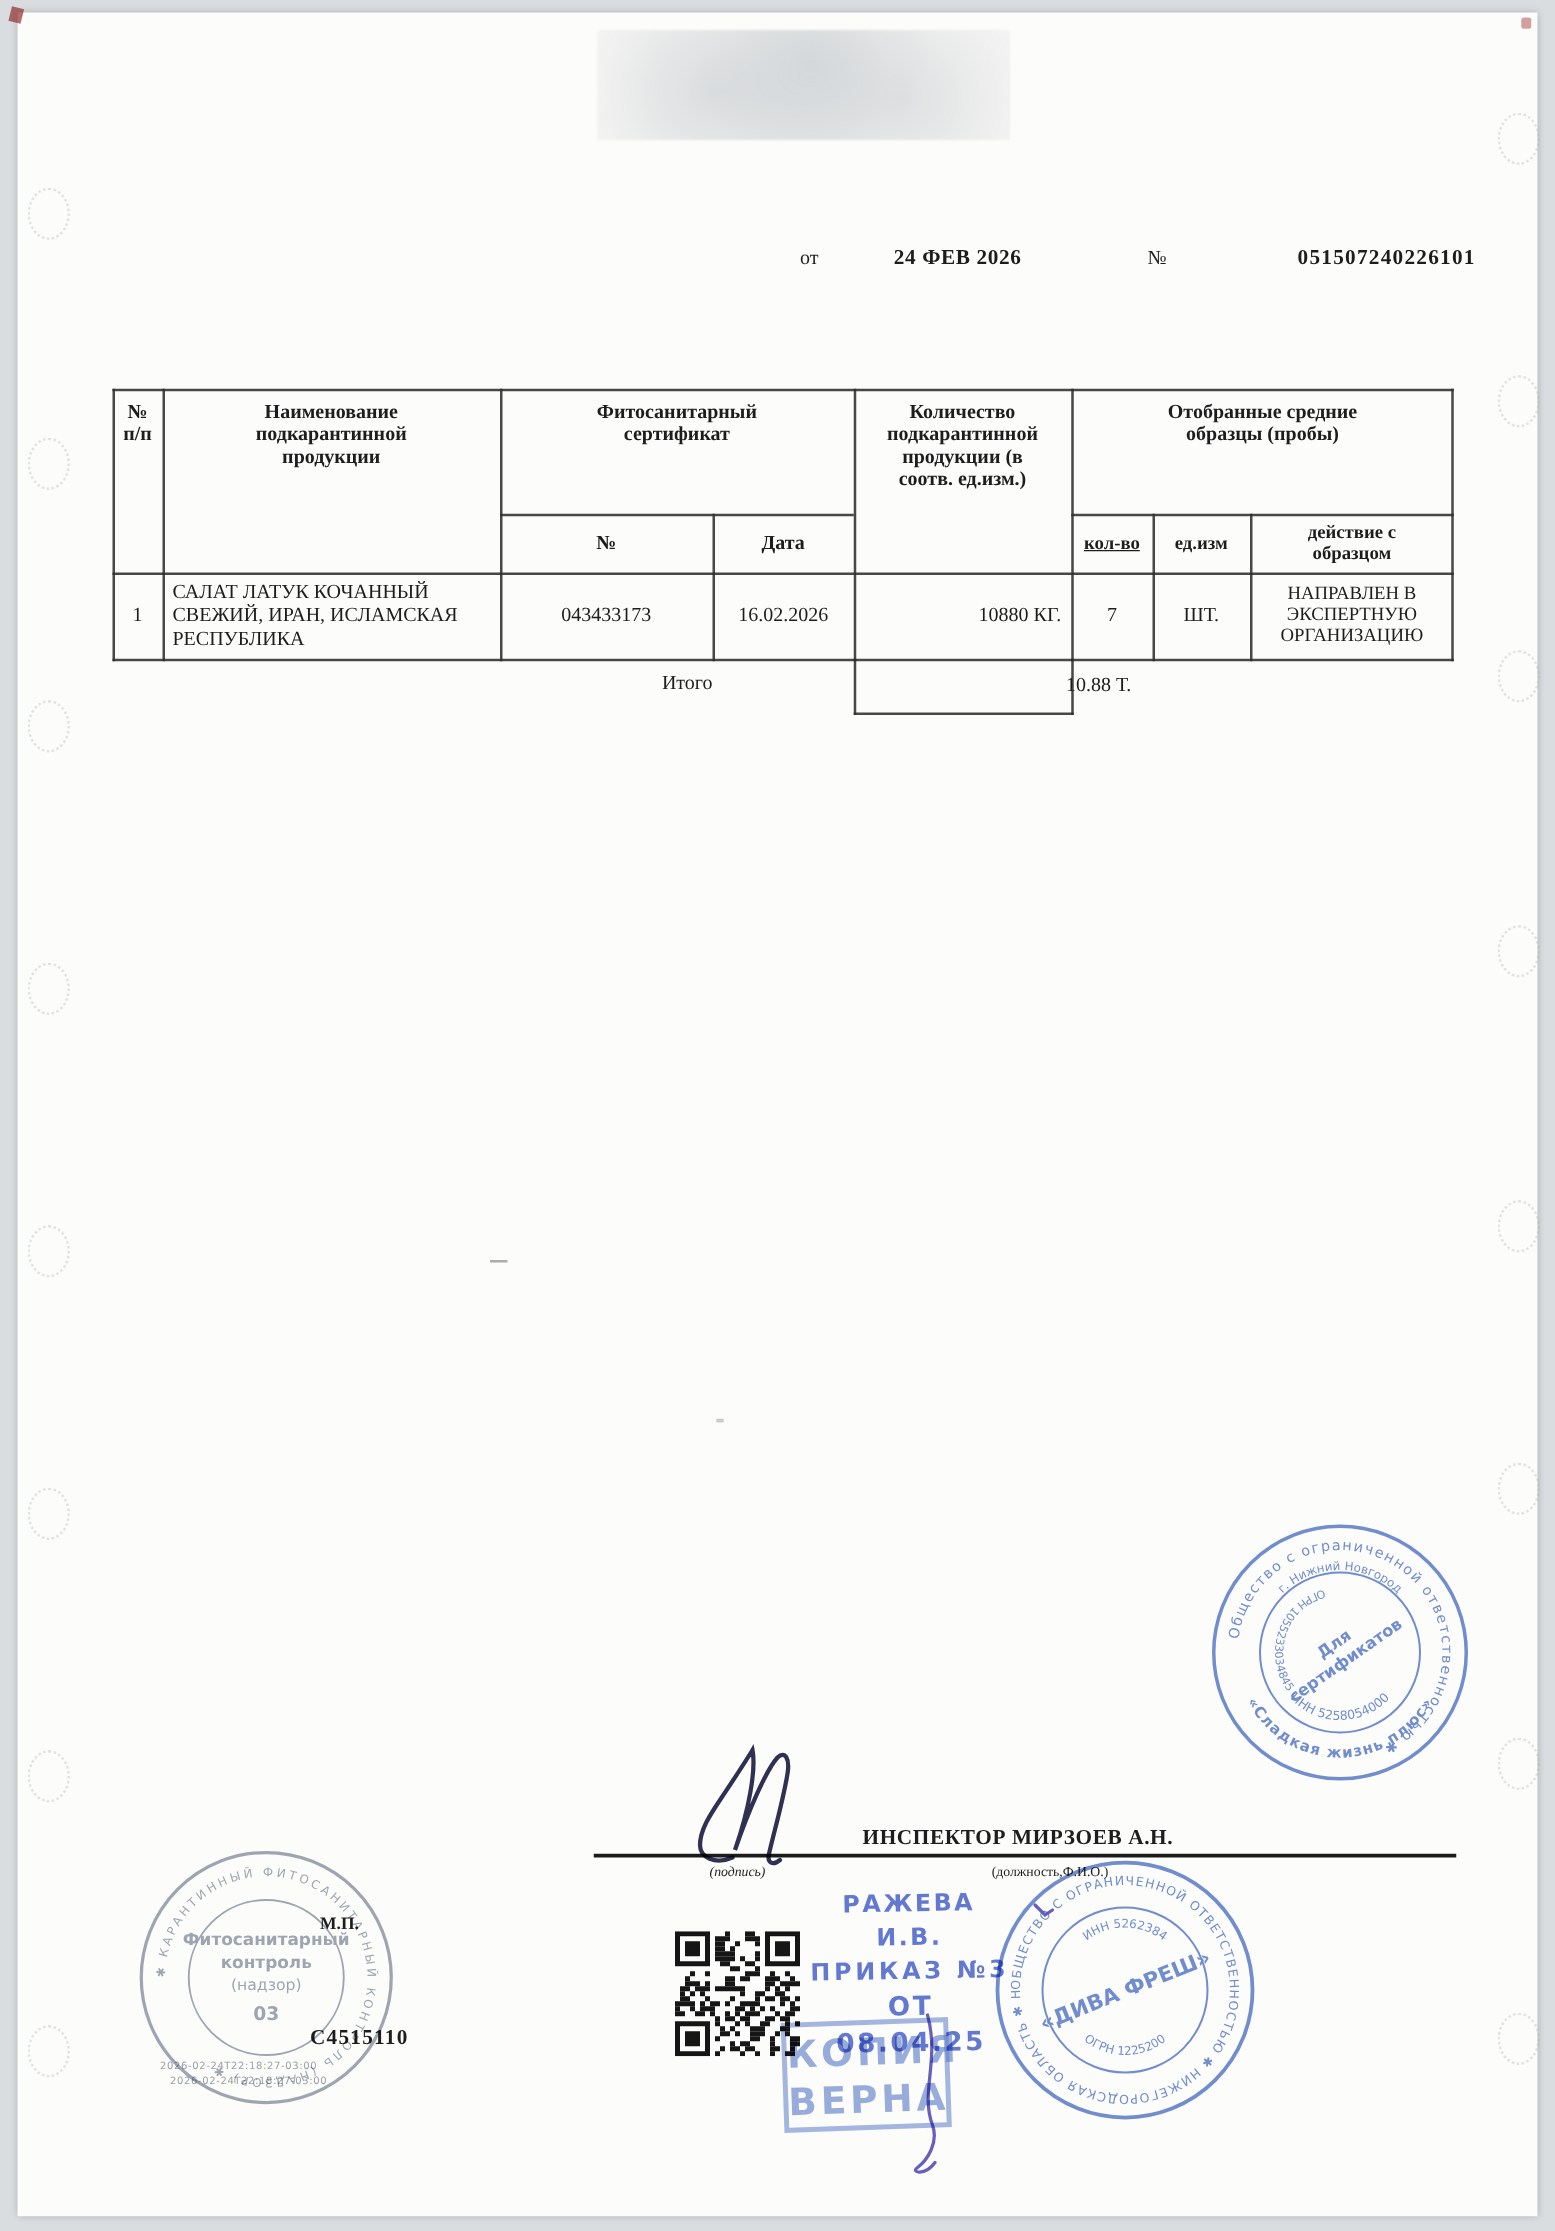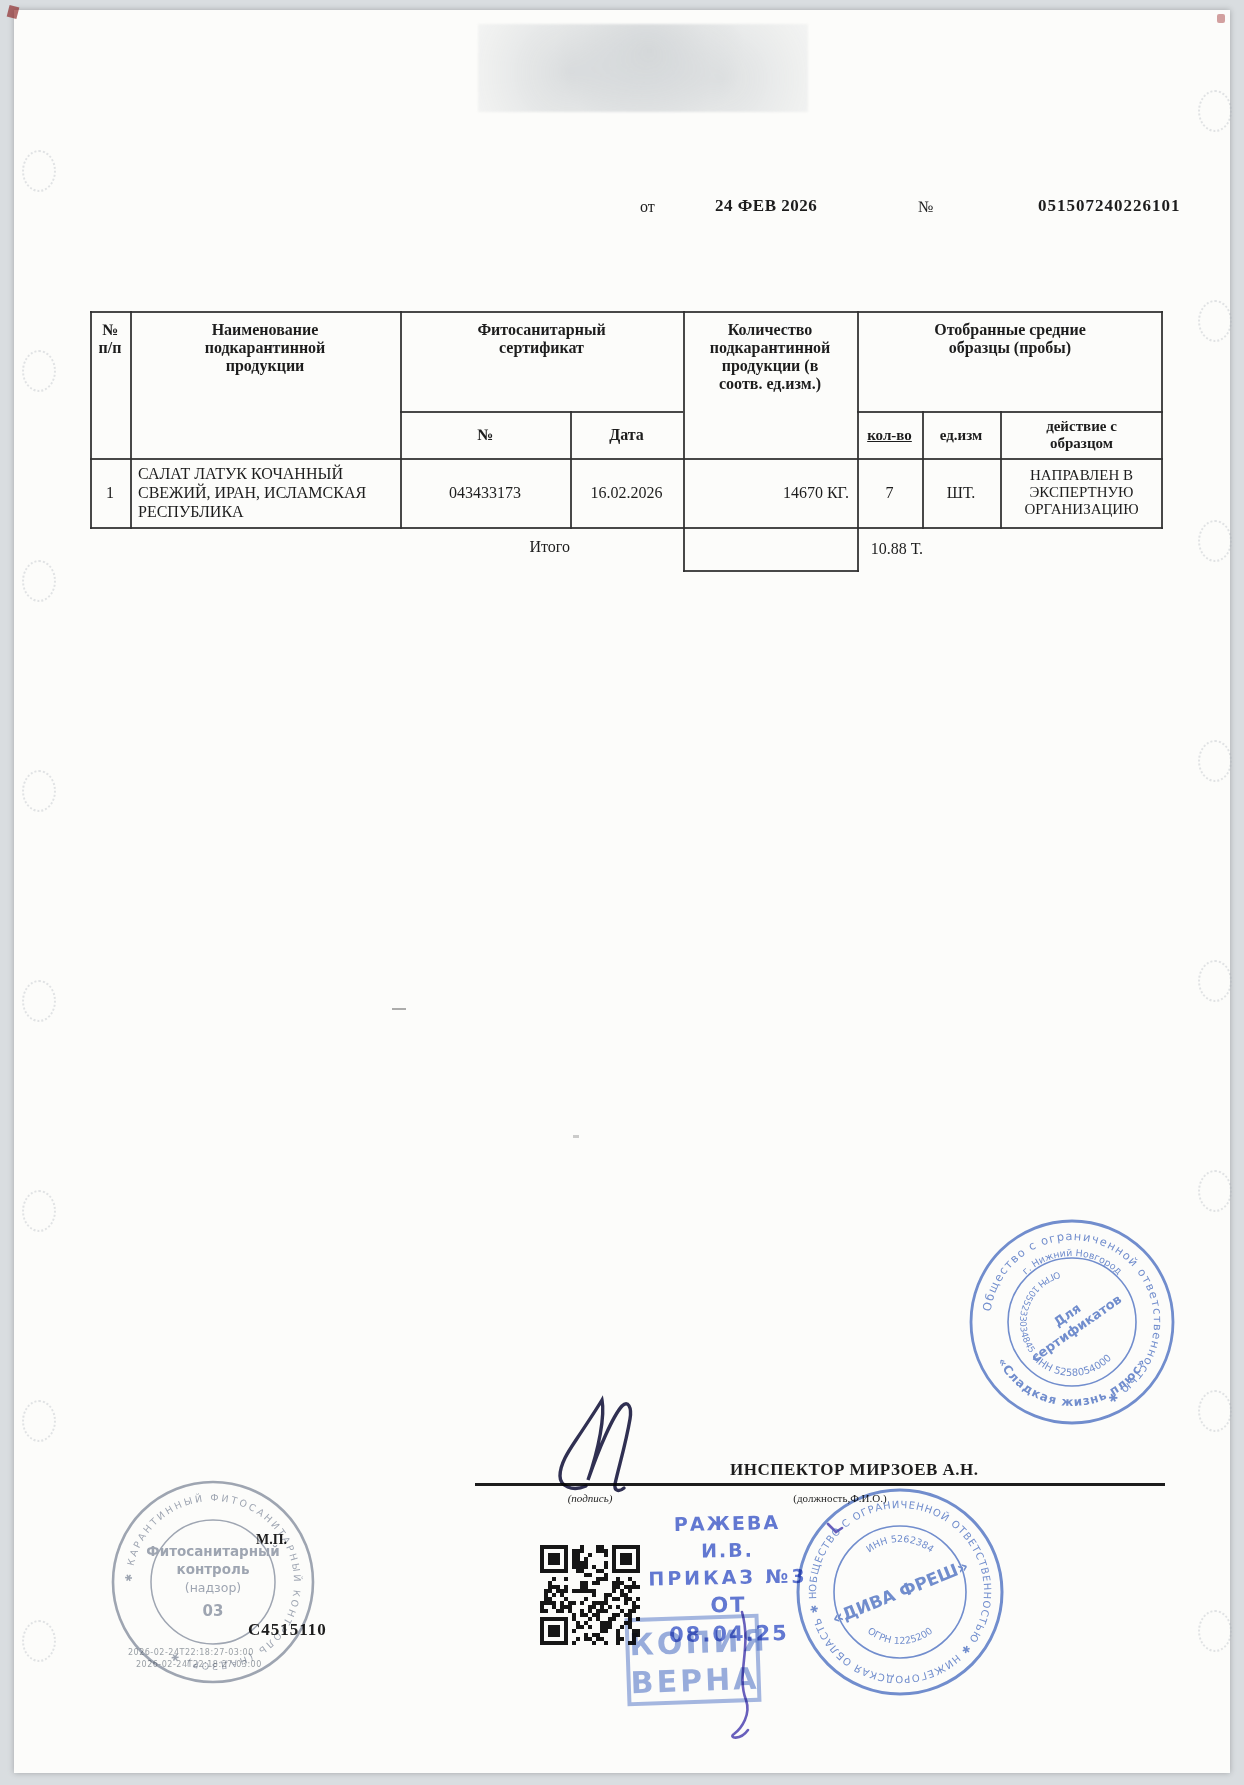--- a/index.html
+++ b/index.html
@@ -105,37 +105,37 @@
     <div class="cell mid b pre center" style="left:1000px;top:411px;width:163px;height:47px;font-size:15px;line-height:17px;">действие с
 образцом</div>
 
     <div>
       <div class="cell mid" style="left:90px;top:458px;width:40px;height:69px;">1</div>
       <div class="cell mid pre" style="left:138px;top:458px;width:262px;height:69px;justify-content:flex-start;line-height:19px;">САЛАТ ЛАТУК КОЧАННЫЙ
 СВЕЖИЙ, ИРАН, ИСЛАМСКАЯ
 РЕСПУБЛИКА</div>
       <div class="cell mid" style="left:400px;top:458px;width:170px;height:69px;">043433173</div>
       <div class="cell mid" style="left:570px;top:458px;width:113px;height:69px;border-radius:20px;">16.02.2026</div>
-      <div class="cell mid" style="left:683px;top:458px;width:166px;height:69px;justify-content:flex-end;">14670 КГ.</div>
+      <div class="cell mid" style="left:683px;top:458px;width:166px;height:69px;justify-content:flex-end;">10880 КГ.</div>
       <div class="cell mid" style="left:857px;top:458px;width:65px;height:69px;">7</div>
       <div class="cell mid" style="left:922px;top:458px;width:78px;height:69px;">ШТ.</div>
       <div class="cell mid pre center" style="left:1000px;top:458px;width:163px;height:69px;font-size:15px;line-height:17px;">НАПРАВЛЕН В
 ЭКСПЕРТНУЮ
 ОРГАНИЗАЦИЮ</div>
     </div>
 
     <div class="abs right" style="left:380px;top:538px;width:190px;font-size:16px;">Итого</div>
-    <div class="cell mid" style="left:717px;top:527px;width:166px;height:43px;justify-content:flex-end;padding-left:40px;">10.88 Т.</div>
+    <div class="cell mid" style="left:699px;top:527px;width:166px;height:43px;justify-content:flex-end;padding-left:40px;">10.88 Т.</div>
   </div>
 
   <div class="abs b" style="left:256px;top:1532px;font-size:14px;">М.П.</div>
 
   <div class="abs" style="left:475px;top:1483px;width:690px;height:3px;background:#1c1c1c;"></div>
   <div class="abs center" style="left:520px;top:1492px;width:140px;font-size:11px;font-style:italic;">(подпись)</div>
-  <div class="abs b" style="left:690px;top:1460px;font-size:17px;letter-spacing:.5px;margin-left:40px;">ИНСПЕКТОР МИРЗОЕВ А.Н.</div>
+  <div class="abs b" style="left:690px;top:1460px;font-size:17px;letter-spacing:.5px;">ИНСПЕКТОР МИРЗОЕВ А.Н.</div>
   <div class="abs center" style="left:760px;top:1492px;width:160px;font-size:11px;">(должность,Ф.И.О.)</div>
 
   <div class="abs stampblue center" style="left:648px;top:1510px;width:160px;transform:rotate(-1deg);">
     <div style="font-size:19px;letter-spacing:2px;line-height:27px;">РАЖЕВА И.В.</div>
     <div style="font-size:19px;letter-spacing:3px;line-height:27px;">ПРИКАЗ №3</div>
     <div style="font-size:21px;letter-spacing:2px;line-height:29px;">ОТ 08.04.25</div>
   </div>
 
   <svg id="qr" class="abs" style="left:540px;top:1545px;" width="100" height="100" viewBox="0 0 25 25">
       <rect x="10" y="0" width="1" height="1" fill="#161616"></rect>

